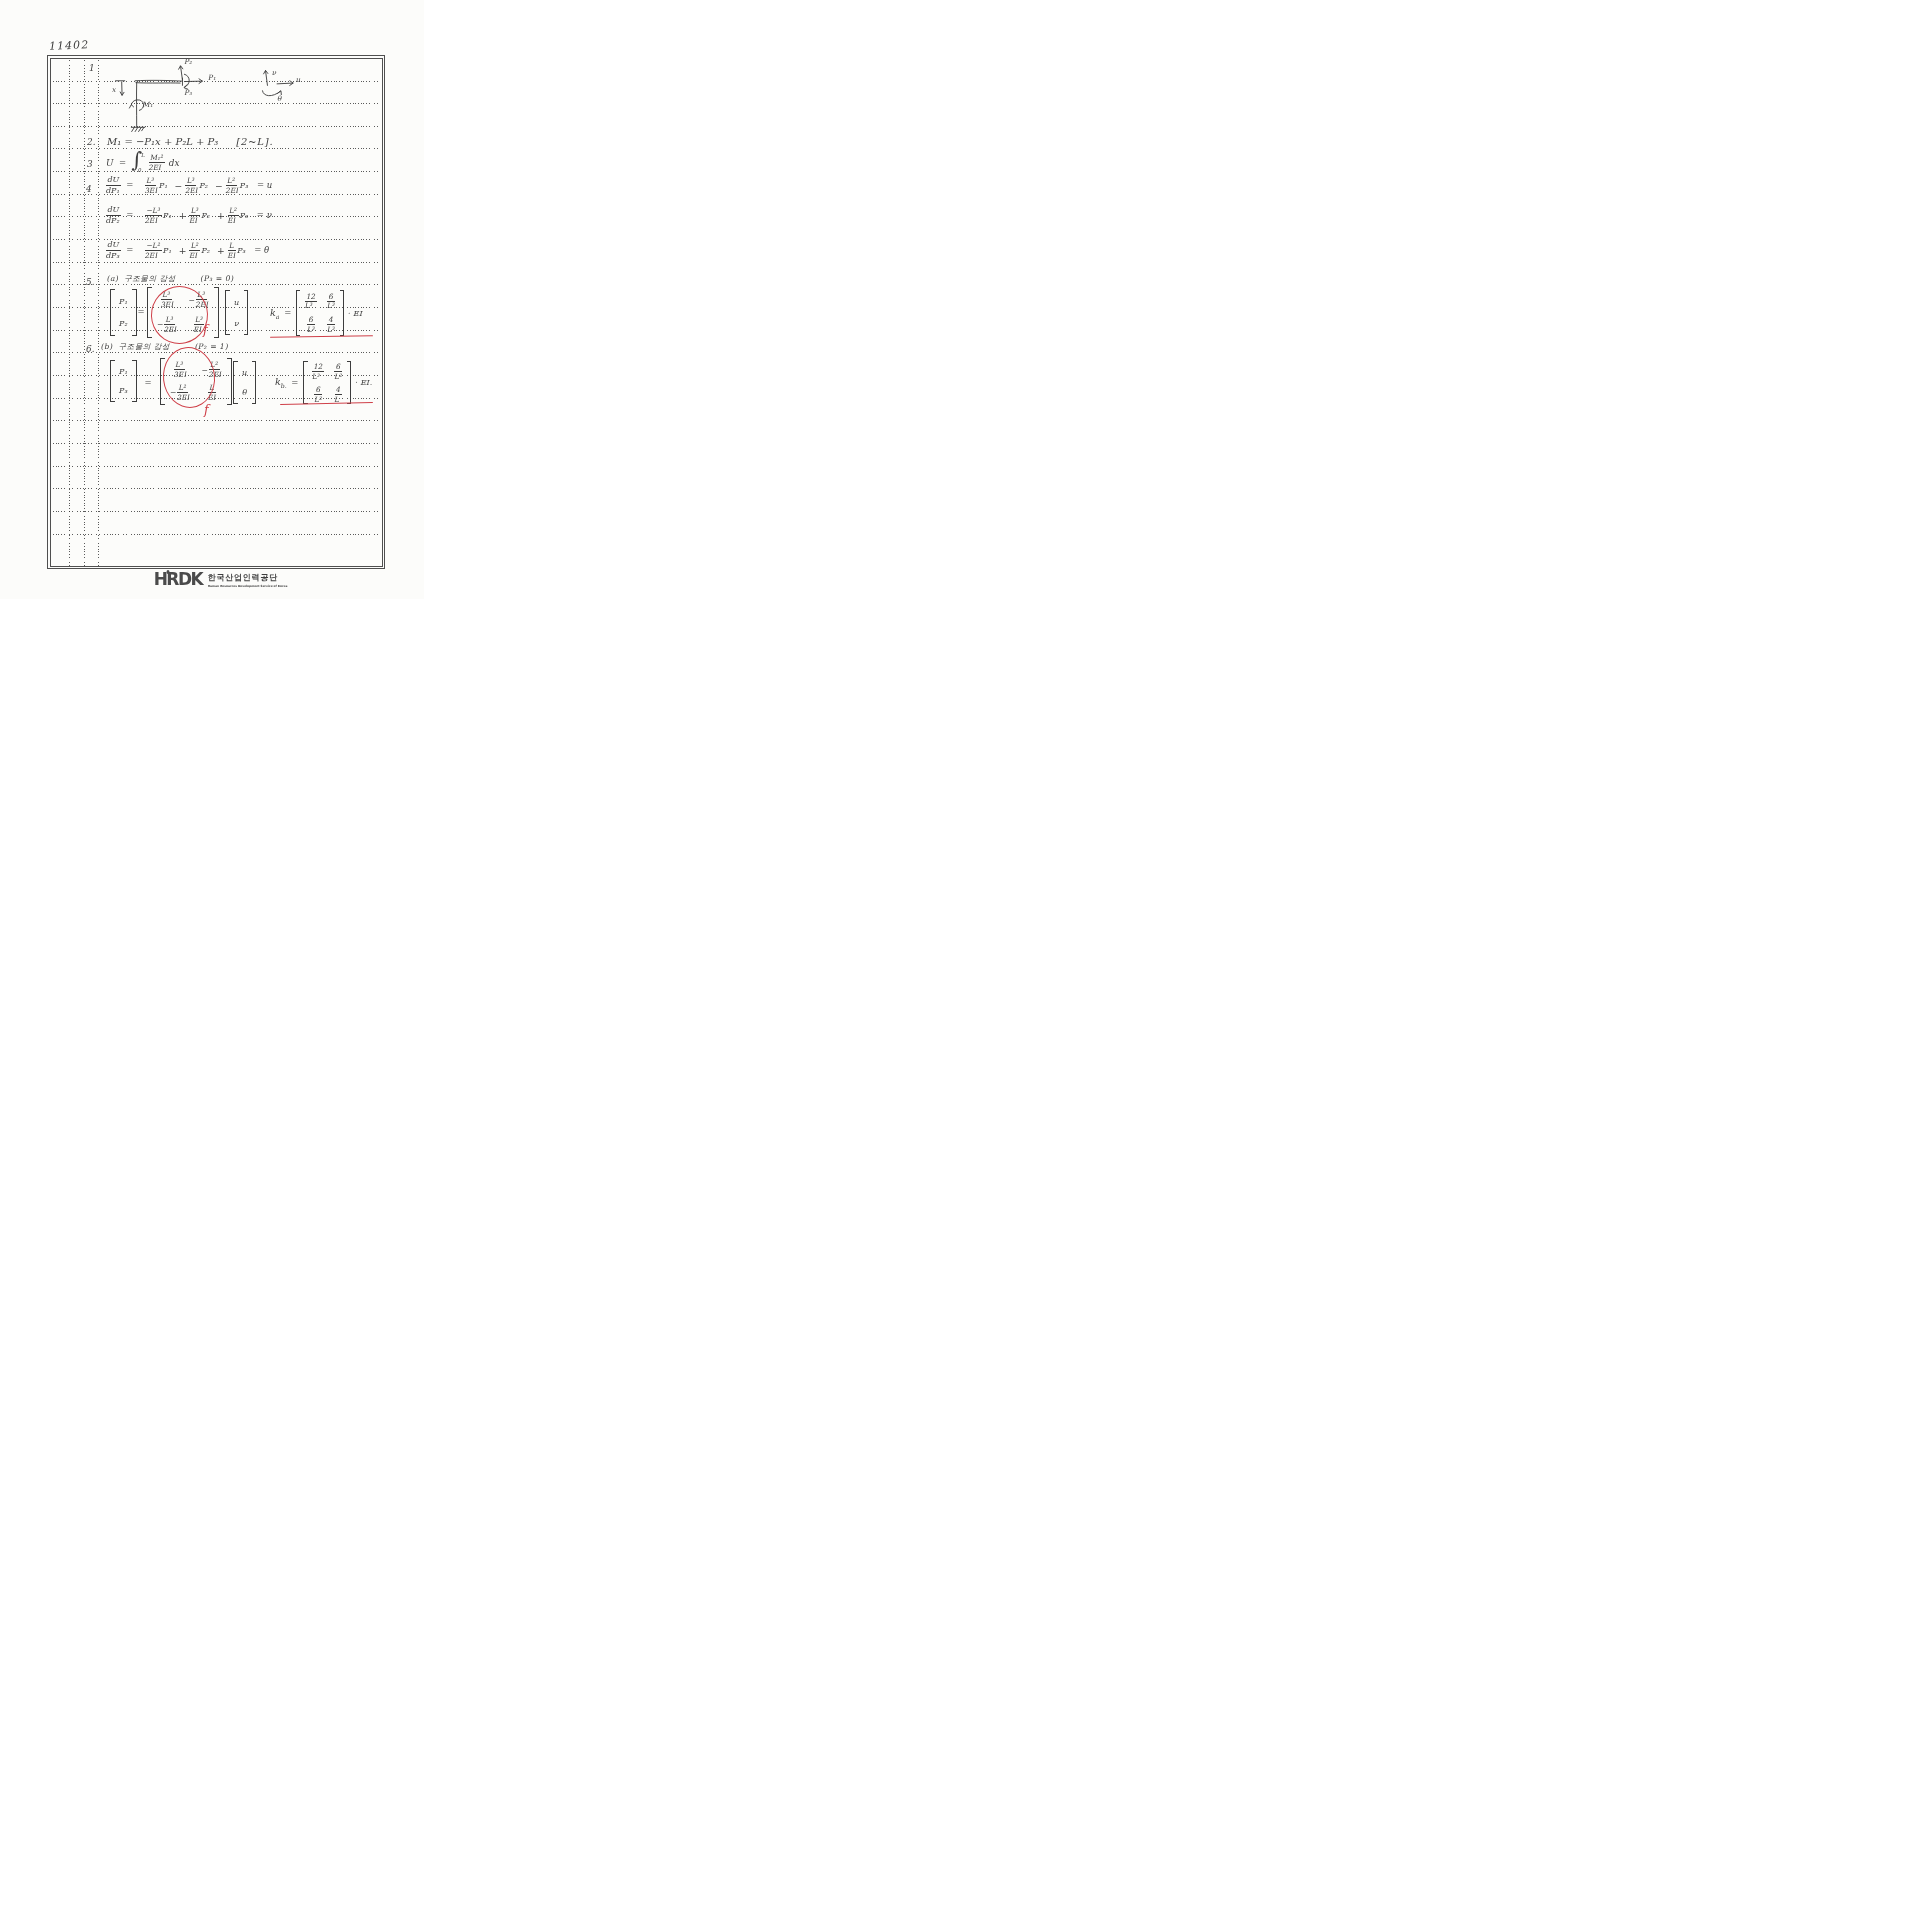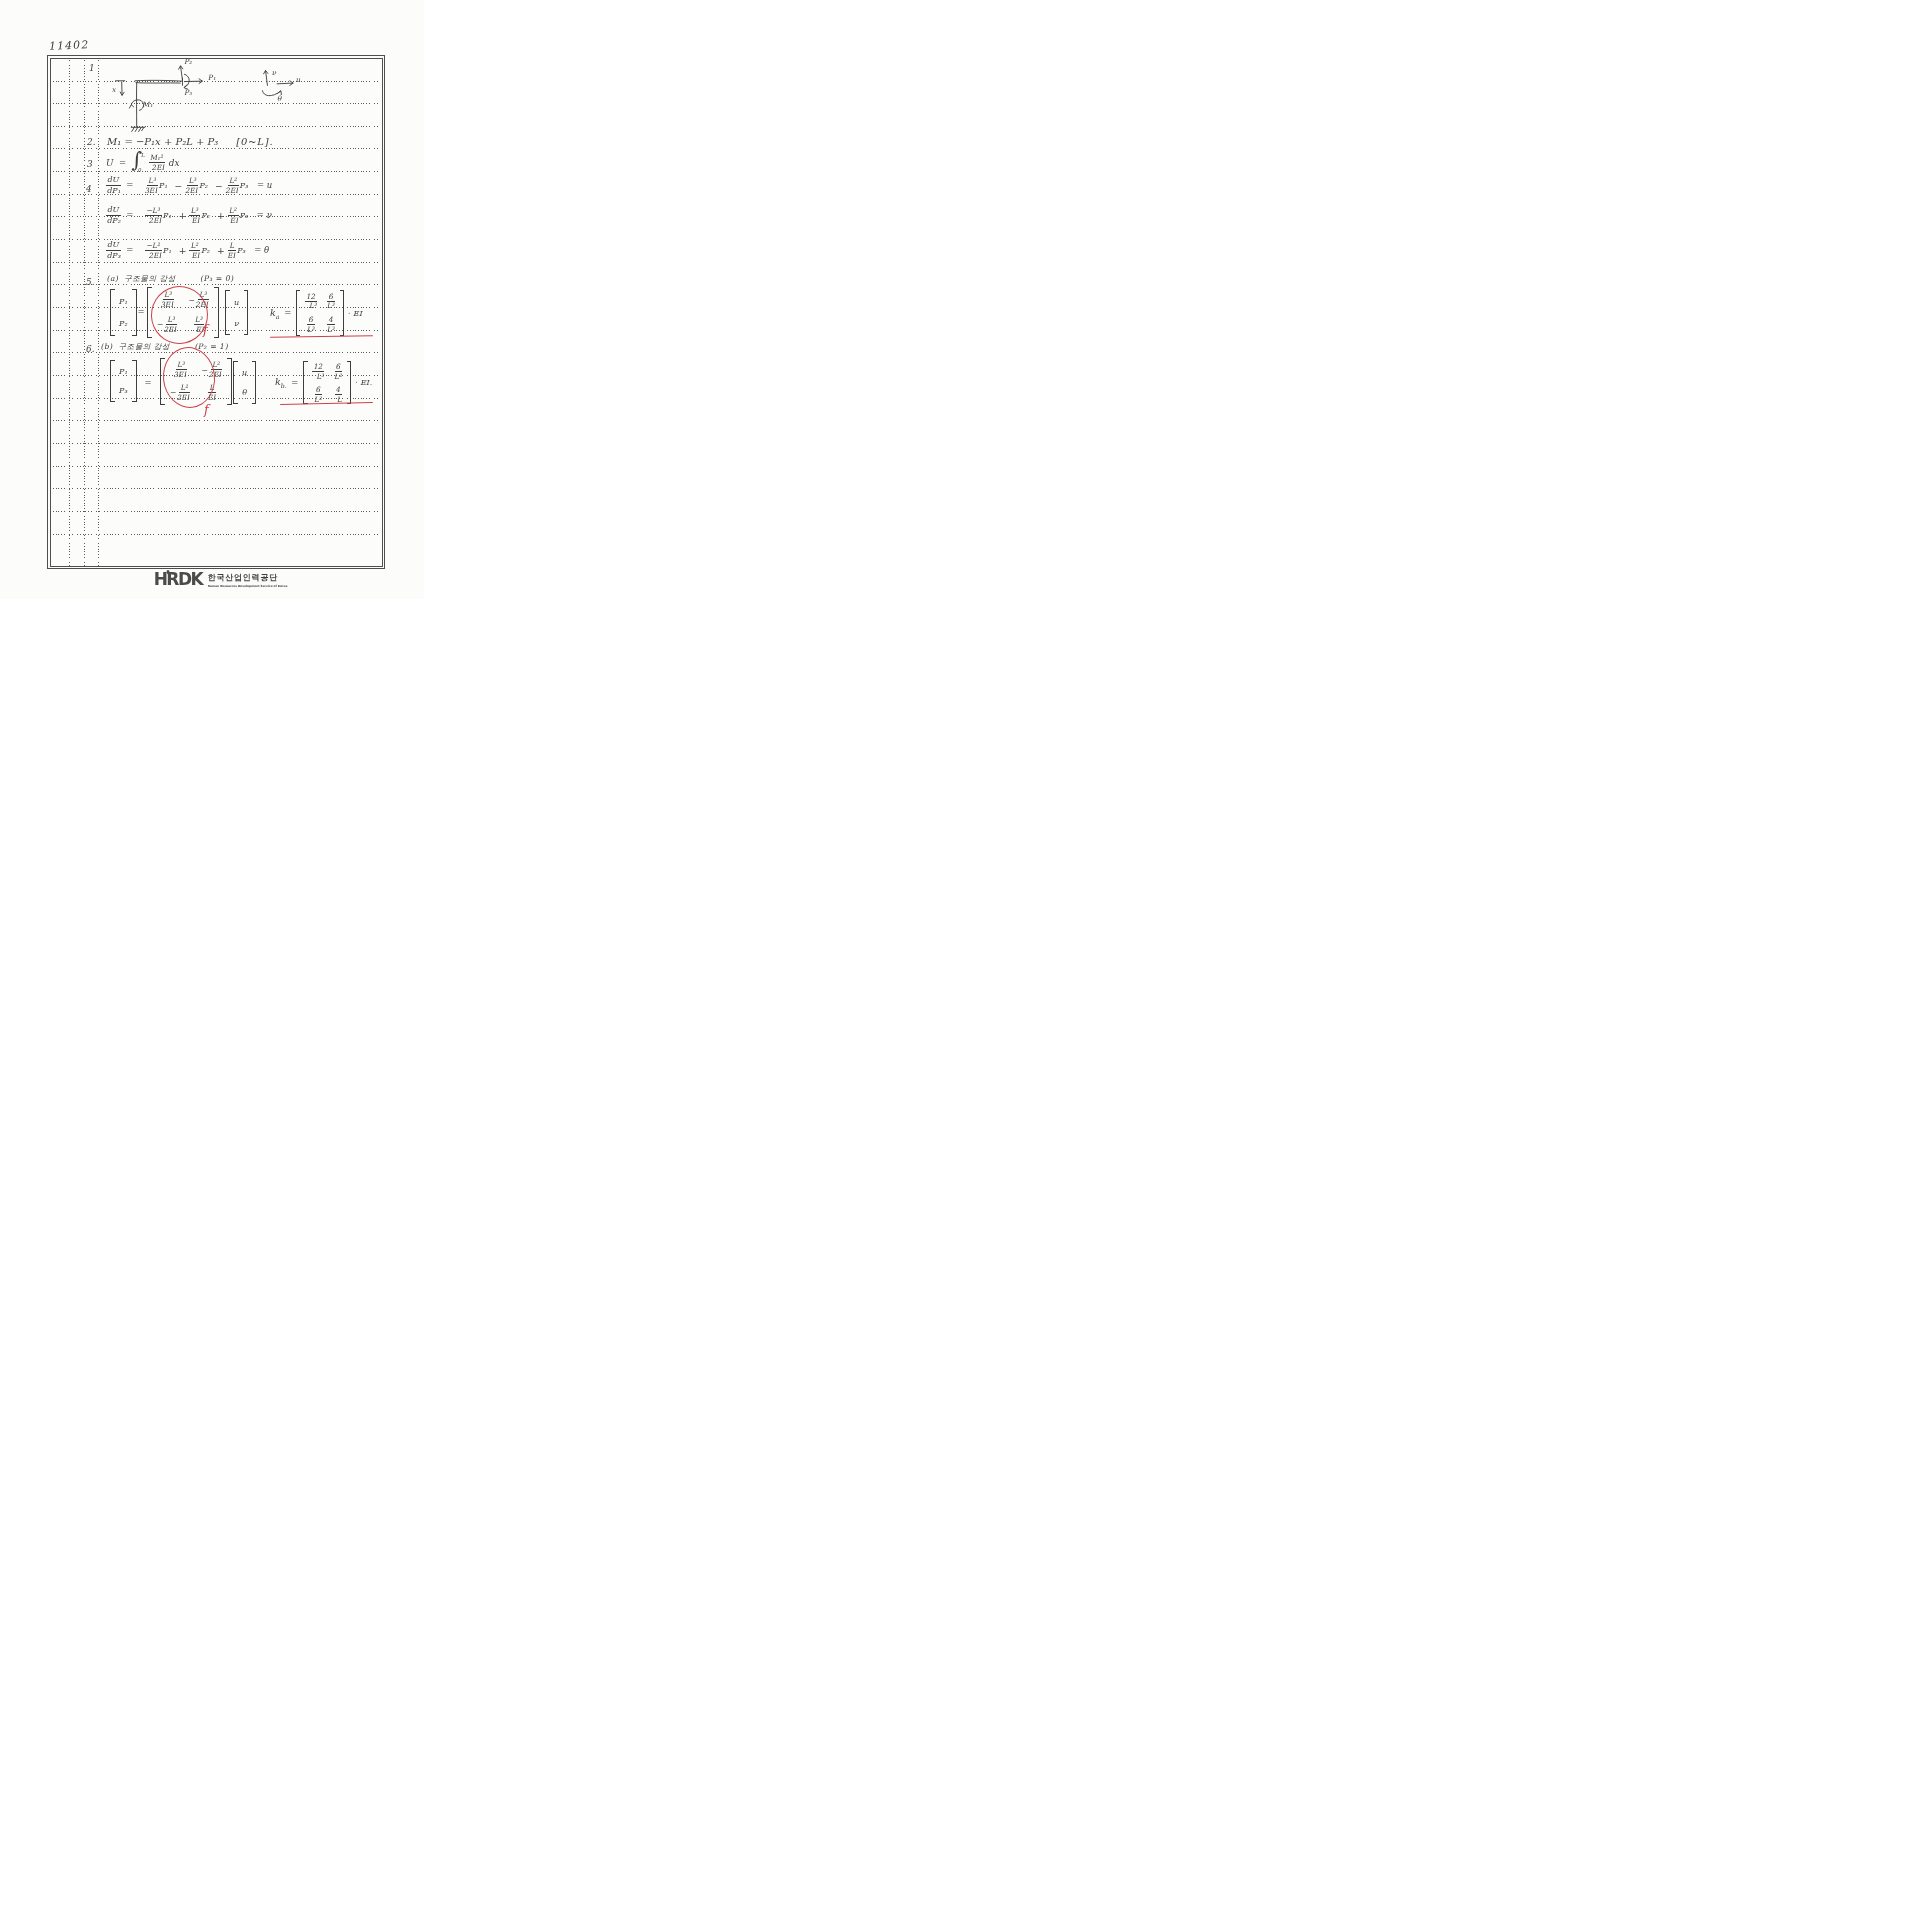--- a/index.html
+++ b/index.html
@@ -14,21 +14,21 @@
 
   
   .v-rule{position:absolute;top:60px;height:506px;width:0.8px;
           background:repeating-linear-gradient(180deg,rgba(50,50,50,.8) 0 0.8px,transparent 0.8px 2.7px);}
   .h-rule{position:absolute;left:53px;width:327px;height:0.8px;
           background:repeating-linear-gradient(90deg,rgba(50,50,50,.8) 0 0.8px,transparent 0.8px 2.7px);}
 
   .item-no{position:absolute;font-size:8.9px;}
 
   .eqrow{position:absolute;display:flex;align-items:center;gap:3.9px;font-size:8.9px;white-space:nowrap;}
-  .frac{display:inline-flex;flex-direction:column;align-items:flex-end;line-height:1.05;font-size:7.3px;}
+  .frac{display:inline-flex;flex-direction:column;align-items:flex-start;line-height:1.05;font-size:7.3px;}
   .frac .fnum{padding:0 1.5px 0.4px;border-bottom:0.8px solid #3d3d3d;}
   .frac .fden{padding-top:0.8px;}
   .dfrac{font-size:8px;}
   .term{display:inline-flex;align-items:center;}
   .op{font-size:9.2px;padding:0 3.1px;}
   .mv{font-size:8px;margin-left:1.2px;}
   .res{font-size:8.5px;margin-left:4.6px;}
   .eqs{font-size:8.5px;padding:0 1.5px;}
   .range{margin-left:14px;letter-spacing:0.8px;}
 
@@ -150,21 +150,21 @@
     <path class="stroke" d="M412 71 L407 33 M402 41 L407 32 L413 40"></path>
     <text x="424" y="44">ν</text>
     <path class="stroke" d="M437 67 L478 65 M470 59 L479 65 L470 71"></path>
     <text x="486" y="63">u</text>
     <path class="stroke" d="M399 85 C401 100 424 104 446 86 M438 92 L447 85 L448 95"></path>
     <text x="438" y="111">θ</text>
   </svg>
 
   <div class="eqrow hw" style="left:107px;top:136px;font-size:10px">
     <span>M₁ = −P₁x + P₂L + P₃</span>
-    <span class="range">[0~L].</span>
+    <span class="range">[2~L].</span>
   </div>
 
   <div class="eqrow hw" style="left:106px;top:152px">
     <span>U</span>
     <span class="eqs">=</span>
     <span class="int">
       <span class="isign">∫</span>
       <span class="ibounds">
         <span class="iup">L</span>
         <span class="ilo">0</span>

